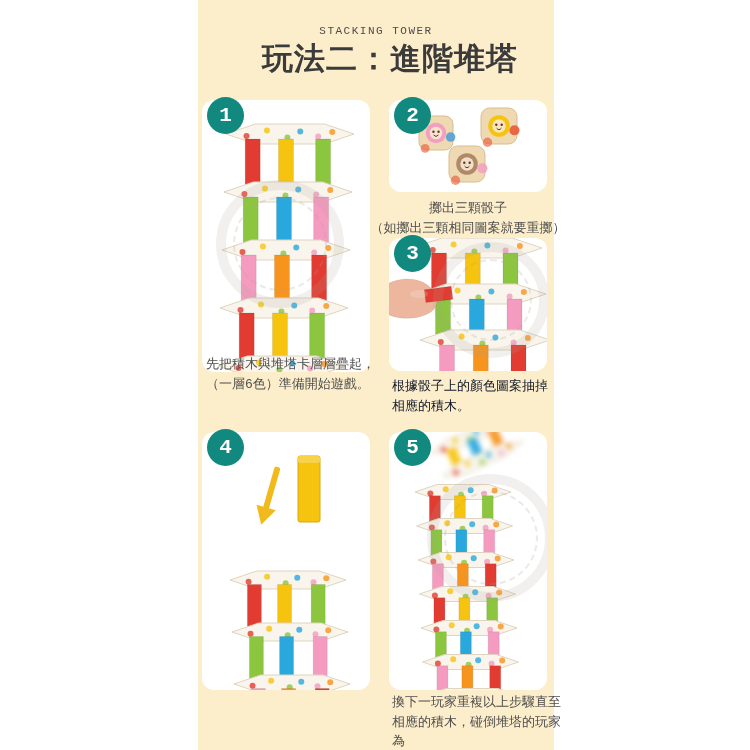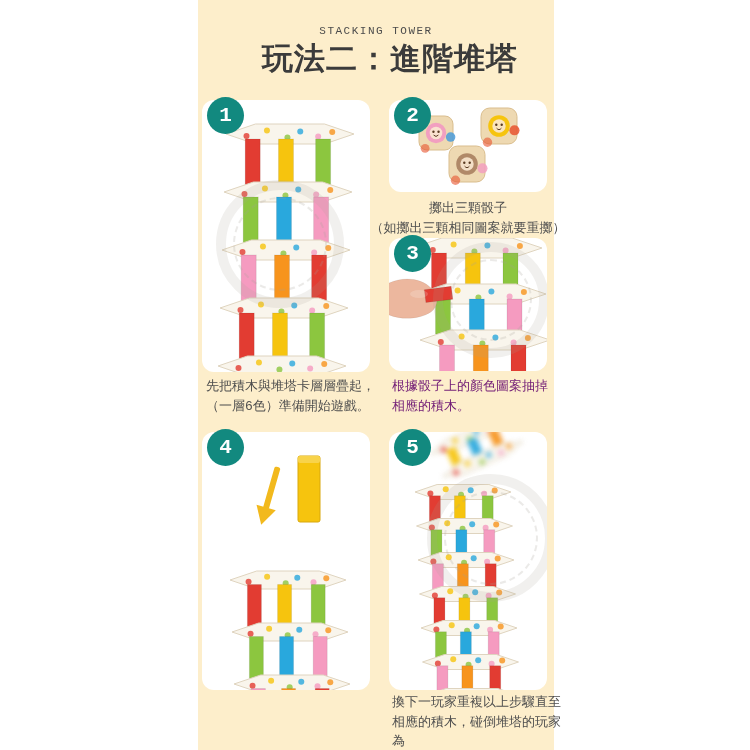--- a/index.html
+++ b/index.html
@@ -30,21 +30,21 @@
   }
   .b1{left:9px;top:97px;}
   .b2{left:196px;top:97px;}
   .b3{left:196px;top:235px;}
   .b4{left:9px;top:429px;}
   .b5{left:196px;top:429px;}
   .caption{
     position:absolute;font-size:13px;line-height:1.5;color:#4E4E4E;
     white-space:pre-line;text-align:left;
   }
-  .cap1{left:8px;top:377px;width:185px;}
+  .cap1{left:8px;top:355px;width:185px;}
   .cap2{left:168px;top:199px;width:204px;text-align:center;}
   .cap3{left:194px;top:377px;width:170px;}
   .cap4{left:7px;top:693px;width:196px;}
   .cap5{left:194px;top:693px;width:176px;}
   .watermark{position:absolute;border-radius:50%;border:10px solid rgba(165,160,150,0.16);z-index:2;}
   .watermark::before{
     content:"";position:absolute;inset:7px;border:2px dashed rgba(165,160,150,0.22);border-radius:50%;
   }
   .wm1{width:108px;height:108px;left:14px;top:80px;}
   .wm3{width:96px;height:96px;left:44px;top:4px;}
@@ -198,21 +198,21 @@
         </g>
         <g>
           <path d="M-2,46 C14,38 32,40 42,50 C50,56 50,68 42,74 C30,82 10,82 -2,76 Z" fill="#ECB79E" stroke="rgba(0,0,0,0.06)"></path>
           <rect x="36" y="50" width="27" height="13" fill="#E23C32" stroke="rgba(0,0,0,0.1)" transform="rotate(-7 49 56)"></rect>
           <ellipse cx="30" cy="56" rx="9" ry="4" fill="rgba(255,255,255,0.18)"></ellipse>
         </g>
       </svg>
     <div class="watermark wm3"></div>
   </div>
   <div class="badge b3" style="background: rgb(18, 137, 127);">3</div>
-  <div class="caption cap3" style="color: #701a75;">根據骰子上的顏色圖案抽掉
+  <div class="caption cap3" style="color: #0f172a;">根據骰子上的顏色圖案抽掉
 相應的積木。</div>
 
   <div class="card c4" style="background: rgb(255, 255, 255);">
     <svg viewBox="0 0 168 258">
         <g>
           <rect x="96" y="24" width="22" height="66" rx="2" fill="#F6C40E" stroke="#D9A80C"></rect>
           <rect x="96" y="24" width="22" height="7" rx="2" fill="#F8D34A"></rect>
         </g>
         <g transform="rotate(16 68 62)">
           <rect x="65" y="34" width="6" height="44" fill="#F2B91D" rx="2"></rect>

